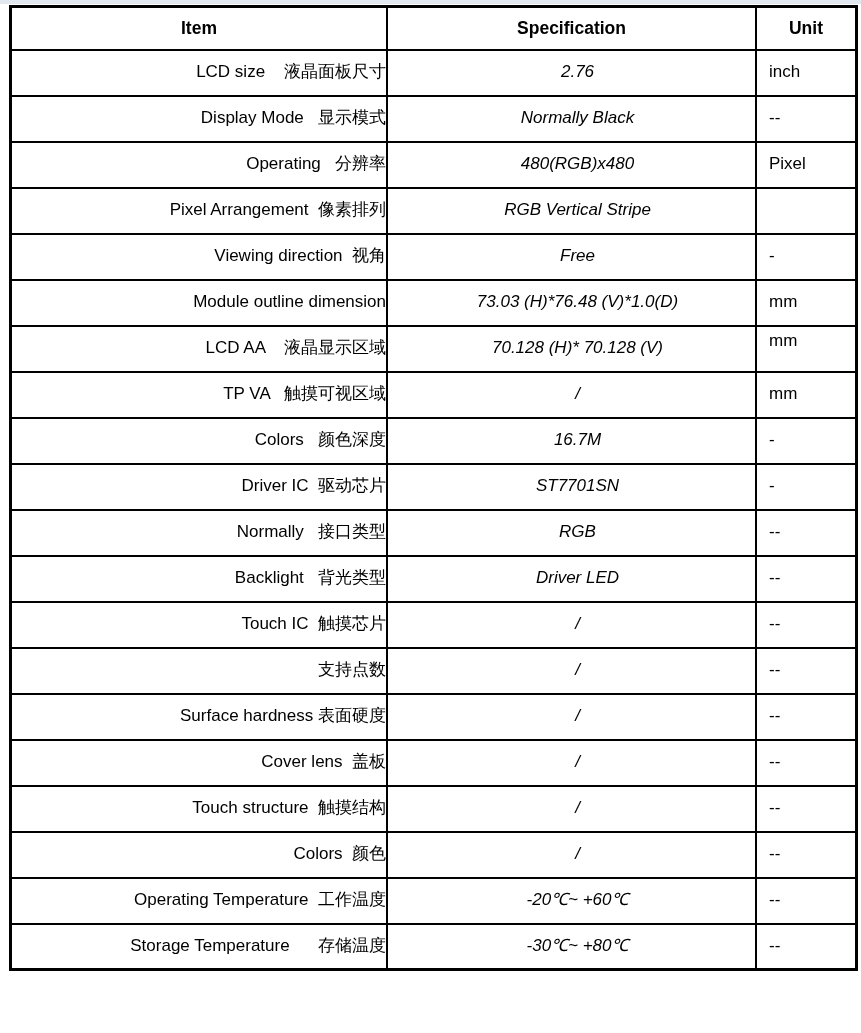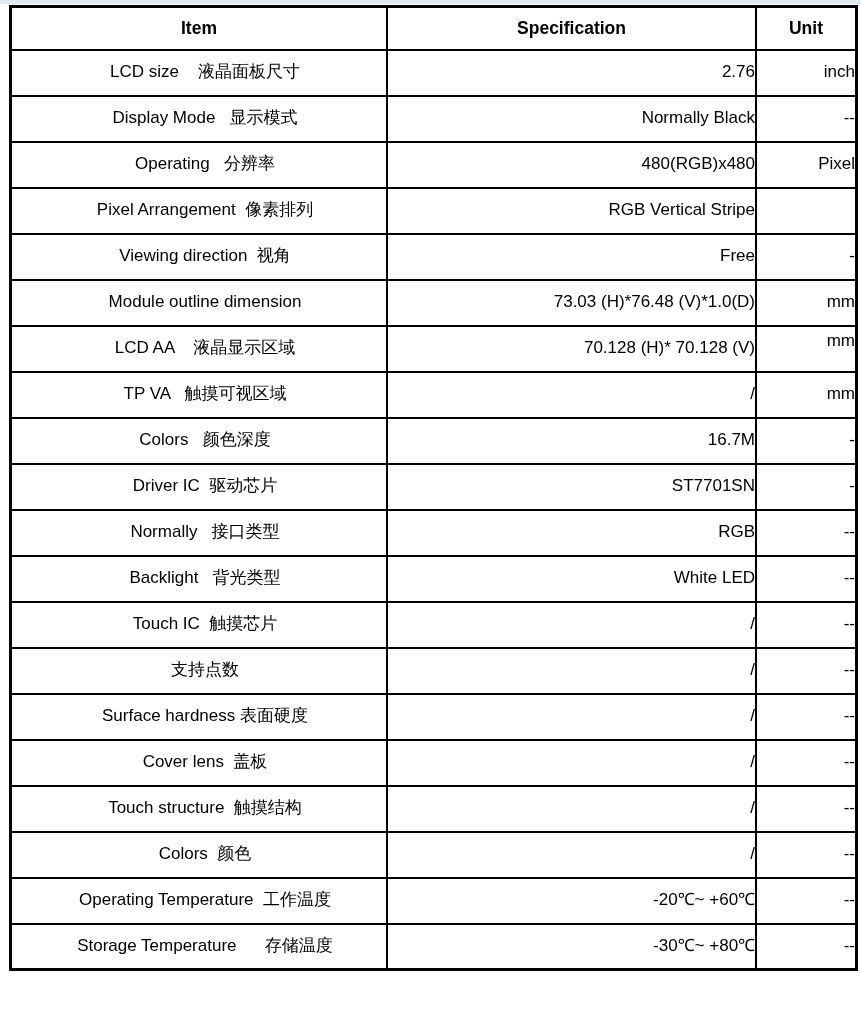--- a/index.html
+++ b/index.html
@@ -49,23 +49,23 @@
   table.spec-table tbody tr { height: 46px; }
   th.col-item   { width: 374px; }
   th.col-spec   { width: 367px; }
   th.col-unit   { width: 98px;  }
   table.spec-table th {
     font-weight: bold;
     text-align: center;
     padding: 0;
     font-size: 17.5px;
   }
-  td.cell-item { text-align: center; margin-left: 37px; }
-  td.cell-spec { text-align: right; }
-  td.cell-unit { text-align: right; padding: 0; }
+  td.cell-item { text-align: right; margin-left: 37px; }
+  td.cell-spec { text-align: center; font-style: italic; }
+  td.cell-unit { text-align: left; padding: 0; }
   
   table.spec-table tbody tr:nth-child(7) td.cell-unit {
     vertical-align: top;
     padding-top: 4px;
   }
 </style>
 </head>
 <body>
 
 <div class="page">
@@ -130,21 +130,21 @@
       <td class="cell-spec">ST7701SN</td>
       <td class="cell-unit">-</td>
     </tr>
         <tr>
       <td class="cell-item">Normally   接口类型</td>
       <td class="cell-spec">RGB</td>
       <td class="cell-unit">--</td>
     </tr>
         <tr>
       <td class="cell-item">Backlight   背光类型</td>
-      <td class="cell-spec">White LED</td>
+      <td class="cell-spec">Driver LED</td>
       <td class="cell-unit">--</td>
     </tr>
         <tr>
       <td class="cell-item">Touch IC  触摸芯片</td>
       <td class="cell-spec">/</td>
       <td class="cell-unit">--</td>
     </tr>
         <tr>
       <td class="cell-item">支持点数</td>
       <td class="cell-spec">/</td>

